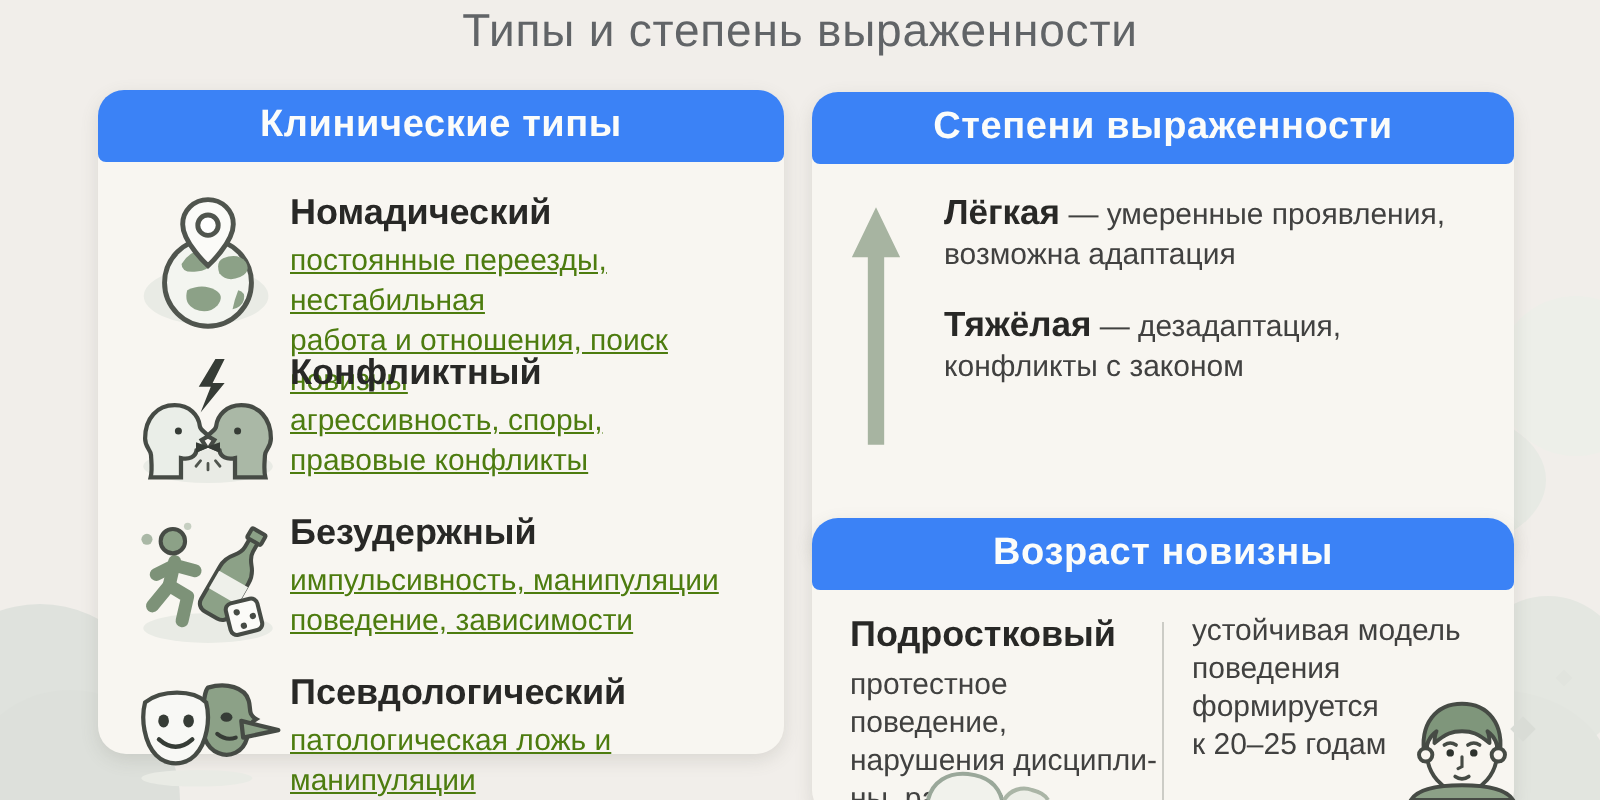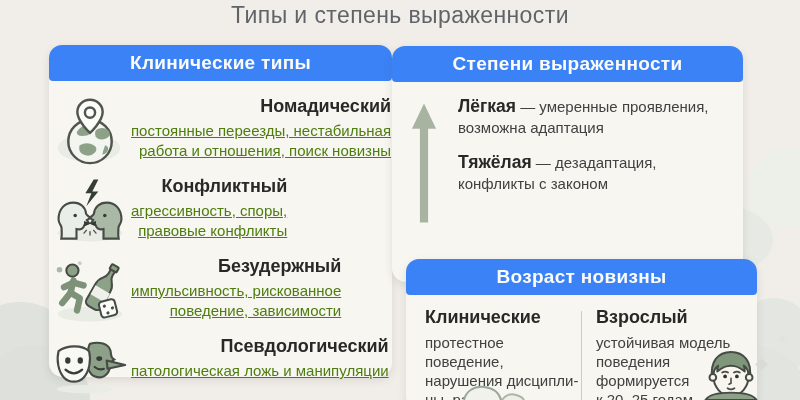--- a/index.html
+++ b/index.html
@@ -23,28 +23,28 @@
   }
   .panel-header{
     background:#3b82f6;height:36px;border-radius:13px 13px 4px 4px;
     display:flex;align-items:center;justify-content:center;
     color:#fbfcfa;font-size:19px;font-weight:bold;letter-spacing:.3px;
   }
 
   
   #clinical{left:49px;top:45px;width:343px;height:332px;}
   .ct-items{padding-top:11px;}
-  .ct-item{display:flex;align-items:flex-start;height:80px;text-align:right;}
+  .ct-item{display:flex;align-items:flex-start;height:80px;padding-left:14px;}
   .ct-icon{width:82px;flex:none;display:flex;justify-content:center;padding-top:5px;}
   .ct-text{padding-top:4px;}
   .ct-text h3{margin:0 0 4px 0;font-size:18px;color:#28282 6;color:#282826;}
   .ct-text p{margin:0;font-size:15px;line-height:1.33;white-space:pre-line;color:#4d7c0f;text-decoration:underline;}
 
   
-  #severity{left:392px;top:46px;width:351px;height:236px;}
+  #severity{left:406px;top:46px;width:351px;height:236px;}
   .sev-body{display:flex;}
   .sev-arrow-col{width:64px;flex:none;display:flex;justify-content:center;padding-top:17px;}
   .sev-items{flex:1;padding:13px 18px 0 2px;}
   .sev-item{margin-bottom:13px;font-size:15px;line-height:1.32;}
   .sev-item strong{font-size:17.5px;color:#282826;}
   .sev-item span{white-space:pre-line;color:#414140;}
 
   
   #onset{left:406px;top:259px;width:351px;height:150px;}
   .onset-body{display:flex;position:relative;}
@@ -145,21 +145,21 @@
           <g transform="rotate(-14 60 56)">
             <rect x="51" y="46" width="17.5" height="17.5" rx="3.5" fill="#fbfbf8" stroke="#464b45" stroke-width="2.2"></rect>
             <circle cx="56.5" cy="51.5" r="1.7" fill="#464b45"></circle>
             <circle cx="64.5" cy="55.5" r="1.7" fill="#464b45"></circle>
             <circle cx="58.5" cy="59.5" r="1.7" fill="#464b45"></circle>
           </g>
         </svg>
       </div>
       <div class="ct-text">
         <h3>Безудержный</h3>
-        <p>импульсивность, рискованное
+        <p>импульсивность, манипуляции
 поведение, зависимости</p>
       </div>
     </div>
 
     <div class="ct-item">
       <div class="ct-icon">
         <svg width="74" height="58" viewBox="0 0 80 60">
           <ellipse cx="34" cy="55" rx="30" ry="4.5" fill="#e9ebe5"></ellipse>
           <path d="M40 6c10-3 20 0 22 7 1.4 4.6-.6 7.4 4 10-4.4 2.6-3.4 6-5 10.6C59 40.8 52 44 45.6 41.4 38.6 38.6 36 30 37 21c.6-6 1-13 3-15z" fill="#8ca187" stroke="#464b45" stroke-width="2.3"></path>
           <path d="M58 24l20 5-19 4z" fill="#8ca187" stroke="#464b45" stroke-width="2.3" stroke-linejoin="round"></path>
@@ -202,28 +202,27 @@
 конфликты с законом</span>
       </div>
     </div>
   </div>
 </section>
 
 <section class="panel" id="onset">
   <div class="panel-header">Возраст новизны</div>
   <div class="onset-body">
     <div class="onset-col left">
-      <h3>Клинические</h3>
+      <h3>Подростковый</h3>
       <p>протестное поведение,
 нарушения дисципли-
 ны, ранние зависимости</p>
     </div>
     <div class="col-divider"></div>
     <div class="onset-col right">
-      <h3>Взрослый</h3>
       <p>устойчивая модель
 поведения
 формируется
 к 20–25 годам</p>
     </div>
   </div>
 </section>
 
 <span class="teen-illustration">
   <svg width="78" height="16" viewBox="0 0 78 16">

